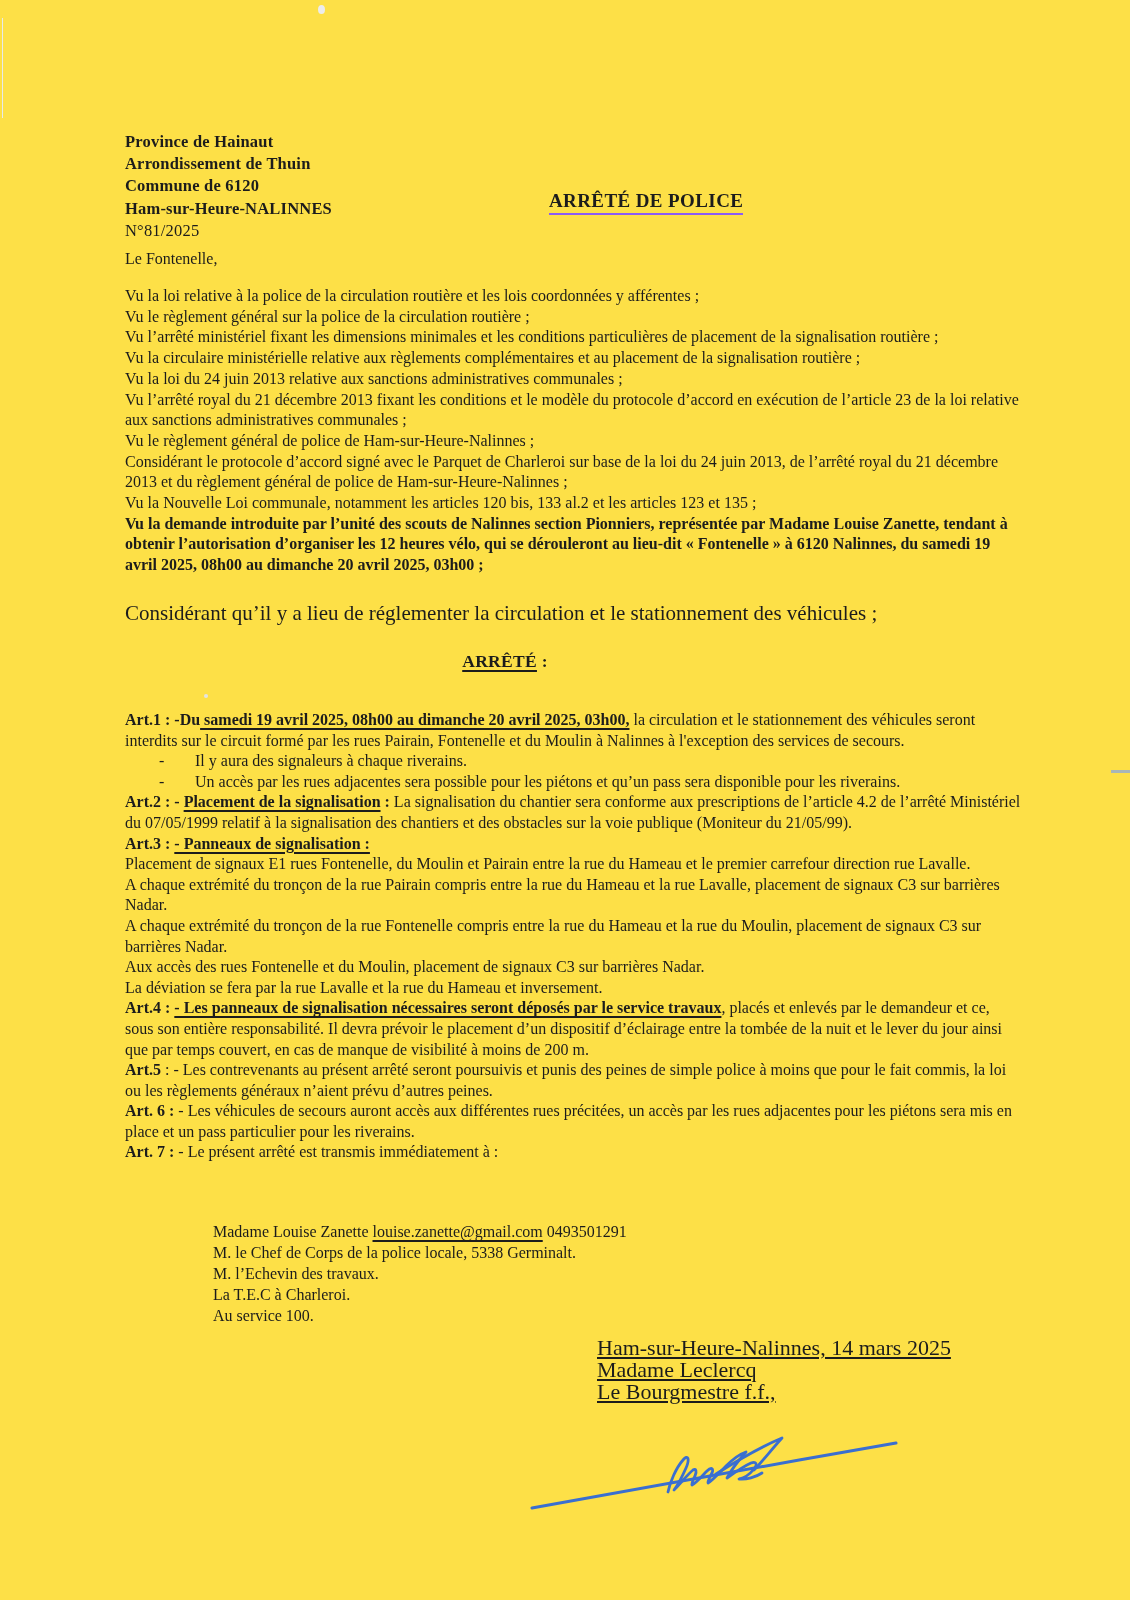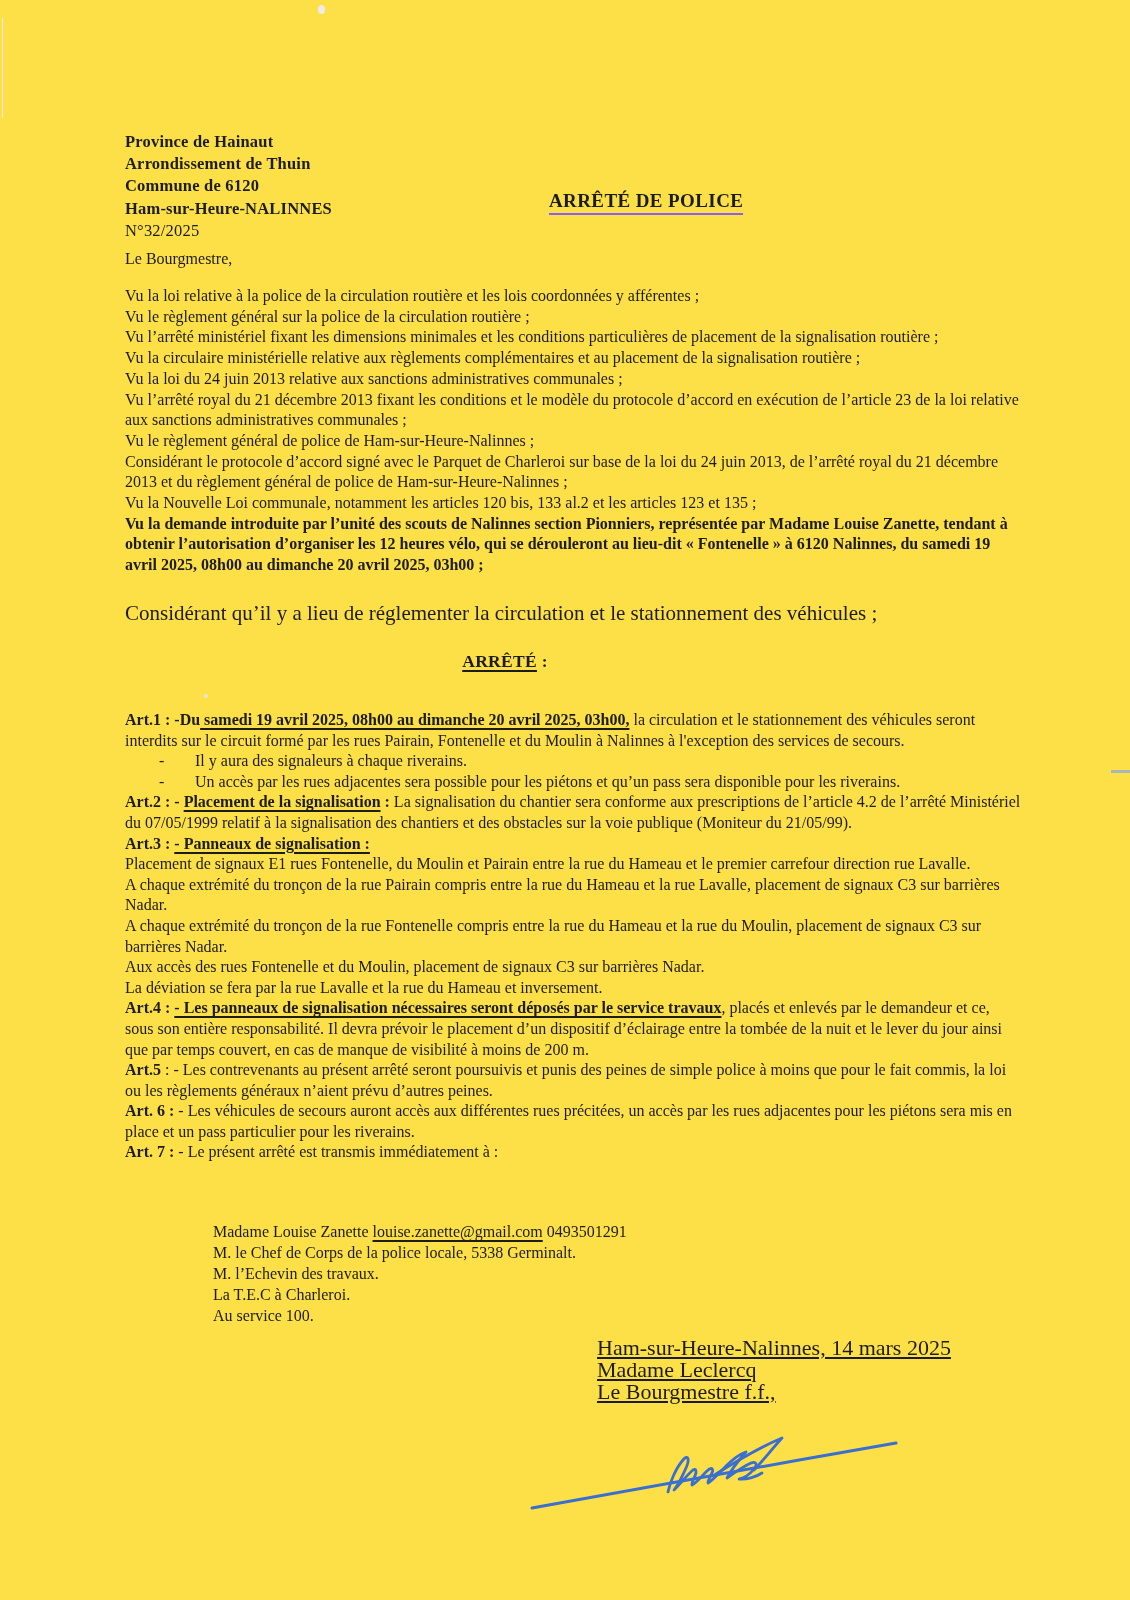--- a/index.html
+++ b/index.html
@@ -67,26 +67,26 @@
   <div class="speck-top"></div>
   <div class="speck-mid"></div>
 
   <div class="letterhead">
     <div id="letterhead-lines">
         <p>Province de Hainaut</p>
         <p>Arrondissement de Thuin</p>
         <p>Commune de 6120</p>
         <p>Ham-sur-Heure-NALINNES</p>
       </div>
-    <p class="num">N°32/2025</p>
+    <p class="num">N°81/2025</p>
   </div>
 
   <div class="doc-title">ARRÊTÉ DE POLICE</div>
 
-  <p class="salutation">Le Bourgmestre,</p>
+  <p class="salutation">Le Fontenelle,</p>
 
   <div class="recitals" id="recitals">
       <p>Vu la loi relative à la police de la circulation routière et les lois coordonnées y afférentes ;</p>
       <p>Vu le règlement général sur la police de la circulation routière ;</p>
       <p>Vu l’arrêté ministériel fixant les dimensions minimales et les conditions particulières de placement de la signalisation routière ;</p>
       <p>Vu la circulaire ministérielle relative aux règlements complémentaires et au placement de la signalisation routière ;</p>
       <p>Vu la loi du 24 juin 2013 relative aux sanctions administratives communales ;</p>
       <p>Vu l’arrêté royal du 21 décembre 2013 fixant les conditions et le modèle du protocole d’accord en exécution de l’article 23 de la loi relative aux sanctions administratives communales ;</p>
       <p>Vu le règlement général de police de Ham-sur-Heure-Nalinnes ;</p>
       <p>Considérant le protocole d’accord signé avec le Parquet de Charleroi sur base de la loi du 24 juin 2013, de l’arrêté royal du 21 décembre 2013 et du règlement général de police de Ham-sur-Heure-Nalinnes ;</p>

